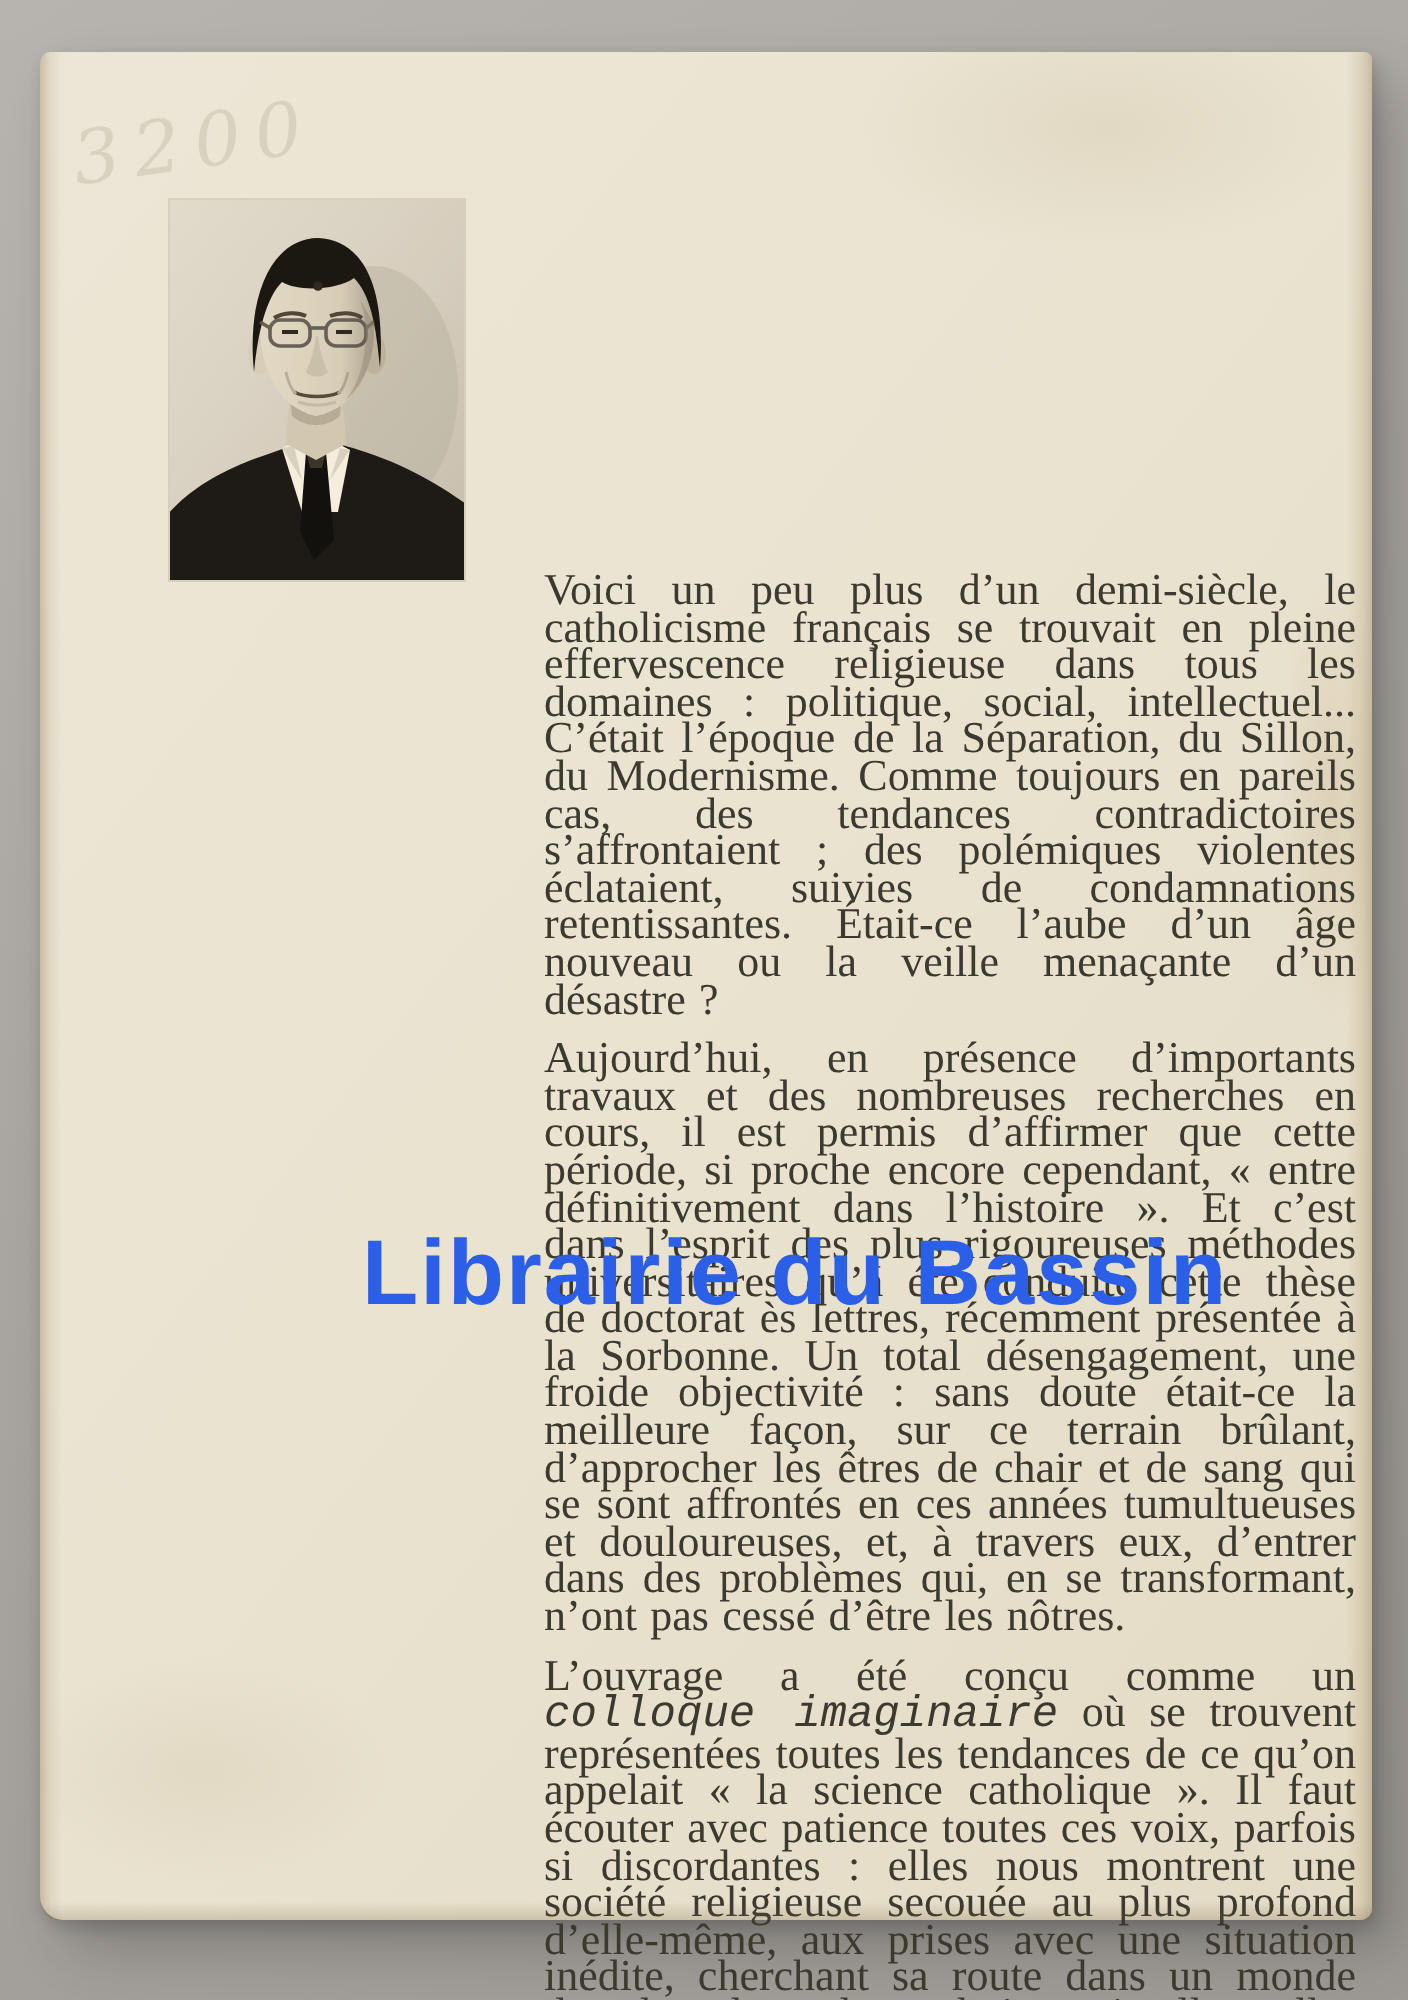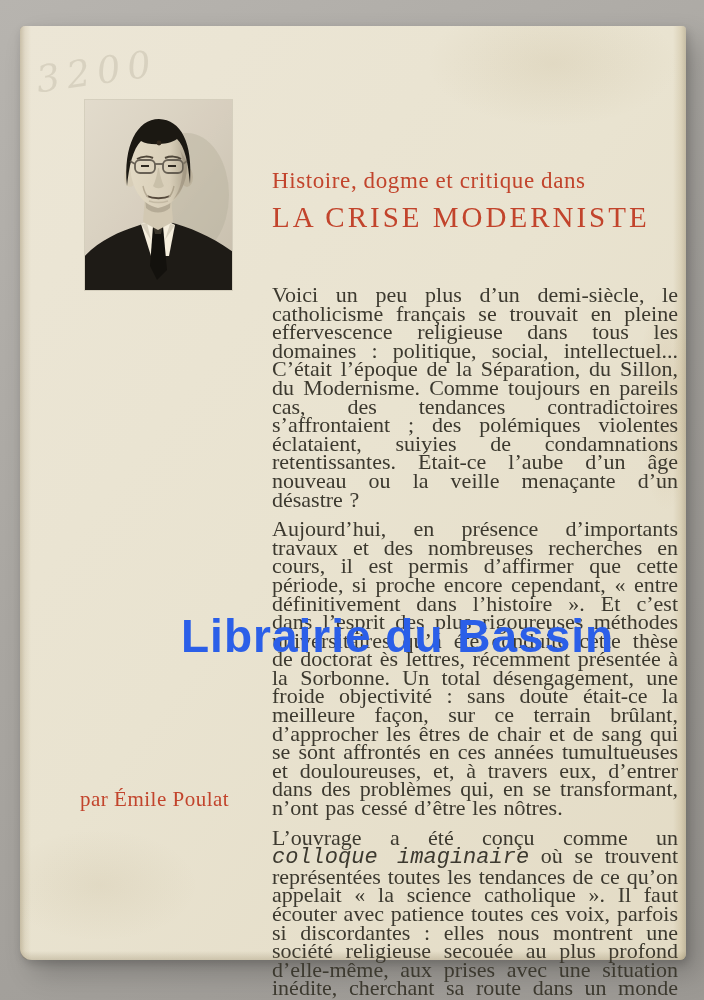--- a/index.html
+++ b/index.html
@@ -168,29 +168,24 @@
         <path d="M73,68 C72,76 70,82 68,86 C71,89 76,89 79,86 C77,82 75,76 74,68" fill="#bdb5a2" opacity="0.8"></path>
 
         <path d="M62,96 C68,99 79,99 85,96" stroke="#55493c" stroke-width="1.8" fill="none"></path>
         <path d="M64,101 C70,103 77,103 83,101" stroke="#b4ab98" stroke-width="1.5" fill="none" opacity="0.7"></path>
         <path d="M58,86 C59,91 61,95 63,97" stroke="#b0a794" stroke-width="1.4" fill="none"></path>
         <path d="M89,86 C88,91 86,95 84,97" stroke="#a89f8c" stroke-width="1.4" fill="none"></path>
         <path d="M95,50 C100,62 99,86 88,100 C97,92 103,78 102,62 Z" fill="#8f8674" opacity="0.5"></path>
       </svg>
     </div>
 
-    <div class="title-block">
-      <div class="title-line1">Histoire, dogme et critique dans</div>
-      <div class="title-line2">LA CRISE MODERNISTE</div>
-    </div>
 
     <div class="body-text">
       <p>Voici un peu plus d’un demi-siècle, le catholicisme français se trouvait en pleine effervescence religieuse dans tous les domaines&nbsp;: politique, social, intellectuel... C’était l’époque de la Séparation, du Sillon, du Modernisme. Comme toujours en pareils cas, des tendances contradictoires s’affrontaient&nbsp;; des polémiques violentes éclataient, suivies de condamnations retentissantes. Était-ce l’aube d’un âge nouveau ou la veille menaçante d’un désastre&nbsp;?</p>
       <p>Aujourd’hui, en présence d’importants travaux et des nombreuses recherches en cours, il est permis d’affirmer que cette période, si proche encore cependant, «&nbsp;entre définitivement dans l’histoire&nbsp;». Et c’est dans l’esprit des plus rigoureuses méthodes universitaires qu’a été conduite cette thèse de doctorat ès lettres, récemment présentée à la Sorbonne. Un total désengagement, une froide objectivité&nbsp;: sans doute était-ce la meilleure façon, sur ce terrain brûlant, d’approcher les êtres de chair et de sang qui se sont affrontés en ces années tumultueuses et douloureuses, et, à travers eux, d’entrer dans des problèmes qui, en se transformant, n’ont pas cessé d’être les nôtres.</p>
       <p><span>L’ouvrage a été conçu comme un </span><em>colloque imaginaire</em><span> où se trouvent représentées toutes les tendances de ce qu’on appelait «&nbsp;la science catholique&nbsp;». Il faut écouter avec patience toutes ces voix, parfois si discordantes&nbsp;: elles nous montrent une société religieuse secouée au plus profond d’elle-même, aux prises avec une situation inédite, cherchant sa route dans un monde dont la culture, les techniques intellectuelles et l’outillage mental se modifient profondément, rapidement, définitivement, et, pourrait-on ajouter aujourd’hui, universellement.</span></p>
     </div>
 
-    <div class="author-byline">par Émile Poulat</div>
   </div>
 
   <div class="watermark">Librairie du Bassin</div>
 
 </div>
 
 </body></html>

